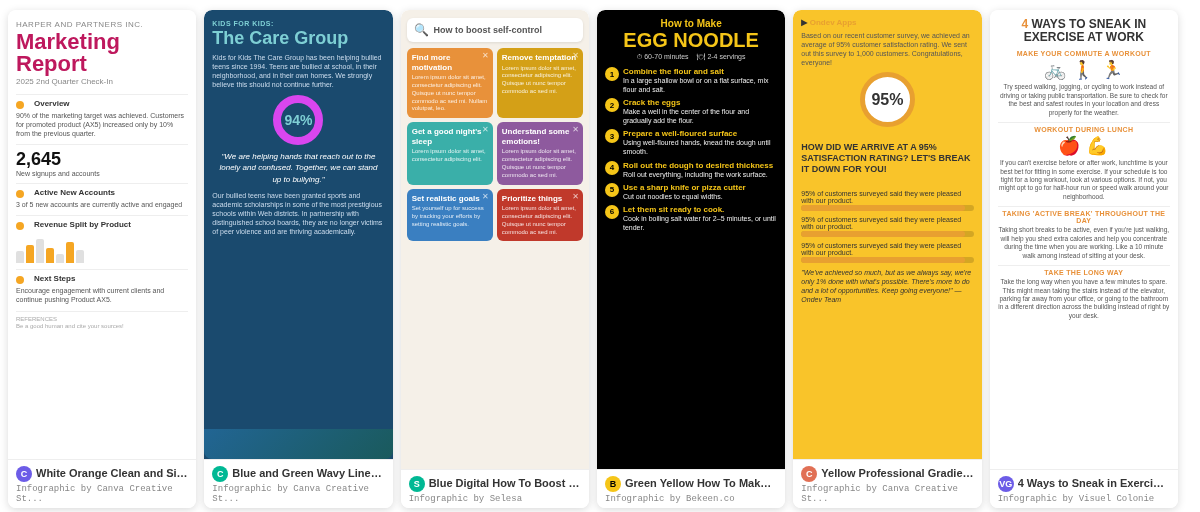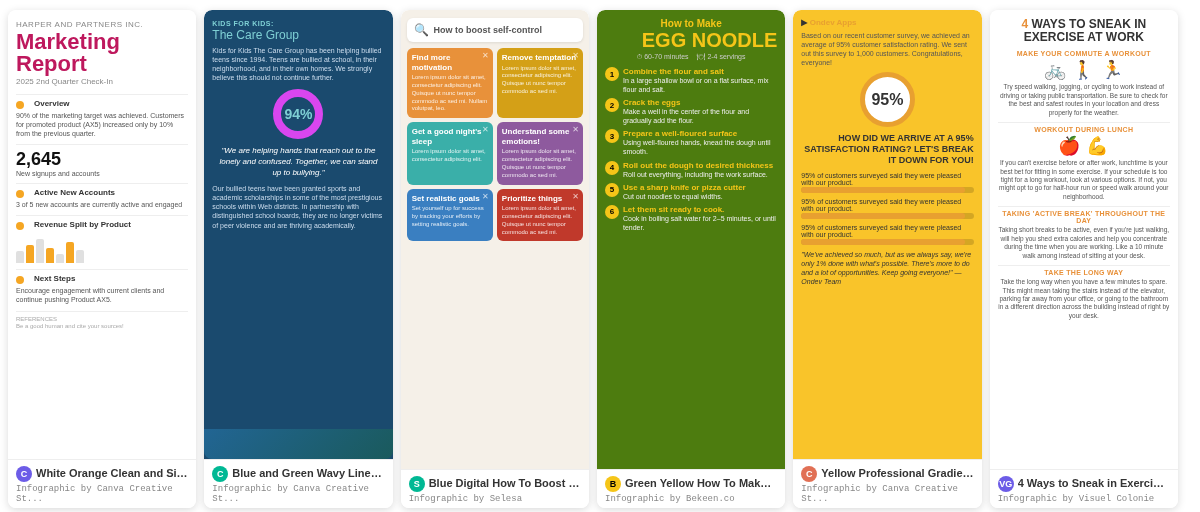--- a/index.html
+++ b/index.html
@@ -179,22 +179,22 @@
       color: #fff;
     }
     .c2-tag {
       font-size: 7px;
       color: #7ecfd4;
       font-weight: 700;
       text-transform: uppercase;
       letter-spacing: 0.5px;
     }
     .c2-title {
-      font-size: 12px;
-      font-weight: 400;
+      font-size: 18px;
+      font-weight: 700;
       color: #fff;
       line-height: 1.1;
       margin: 2px 0 4px;
     }
     .c2-title span { color: #7ecfd4; }
     .c2-text {
       font-size: 7px;
       color: #cde;
       line-height: 1.3;
       margin-bottom: 6px;
@@ -288,37 +288,37 @@
     }
     .bg-orange { background: #e8913a; }
     .bg-teal { background: #3aafa9; }
     .bg-yellow { background: #d4a017; }
     .bg-purple { background: #8e5a9e; }
     .bg-blue { background: #3a7fc1; }
     .bg-red { background: #c0392b; }
 
     
     .card4-bg {
-      background: #4d7c0f;
+      background: #000000;
       padding: 8px 8px;
       height: 100%;
       position: relative;
     }
     .c4-title {
       font-size: 10px;
       color: #f5c518;
       font-weight: 700;
       text-align: center;
       margin-bottom: 1px;
     }
     .c4-main-title {
       font-size: 20px;
       font-weight: 900;
       color: #f5c518;
-      text-align: right;
+      text-align: center;
       line-height: 1.0;
       text-transform: uppercase;
       margin-bottom: 3px;
     }
     .c4-info-row {
       display: flex;
       justify-content: center;
       gap: 8px;
       font-size: 7px;
       color: #ccc;
@@ -388,23 +388,22 @@
       font-size: 16px;
       font-weight: 900;
       color: #333;
       background: #fff;
     }
     .c5-section-title {
       font-size: 9px;
       font-weight: 900;
       color: #333;
       line-height: 1.2;
-      margin: 6px 0;
+      margin: 15px 0;
       text-transform: uppercase;
-      text-align: right;
     }
     .c5-bar-item {
       margin-bottom: 5px;
     }
     .c5-bar-label {
       font-size: 7px;
       color: #333;
       margin-bottom: 1px;
     }
     .c5-bar-track {

